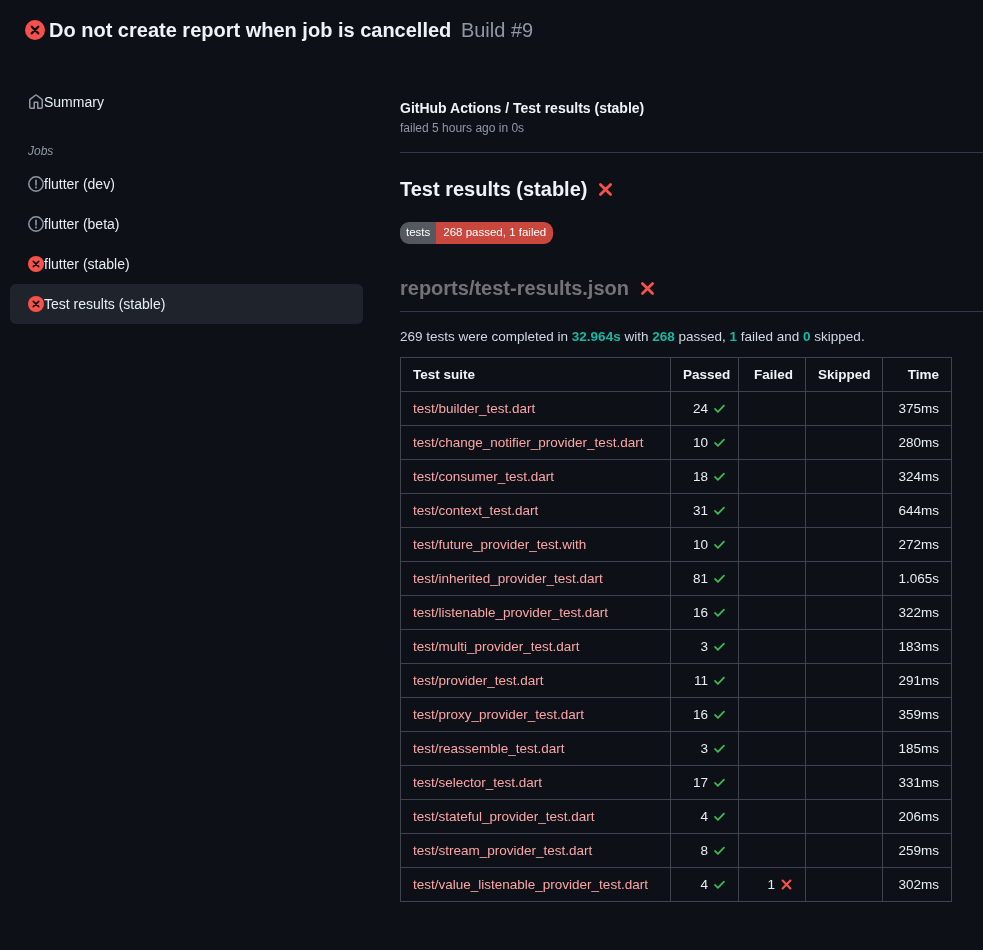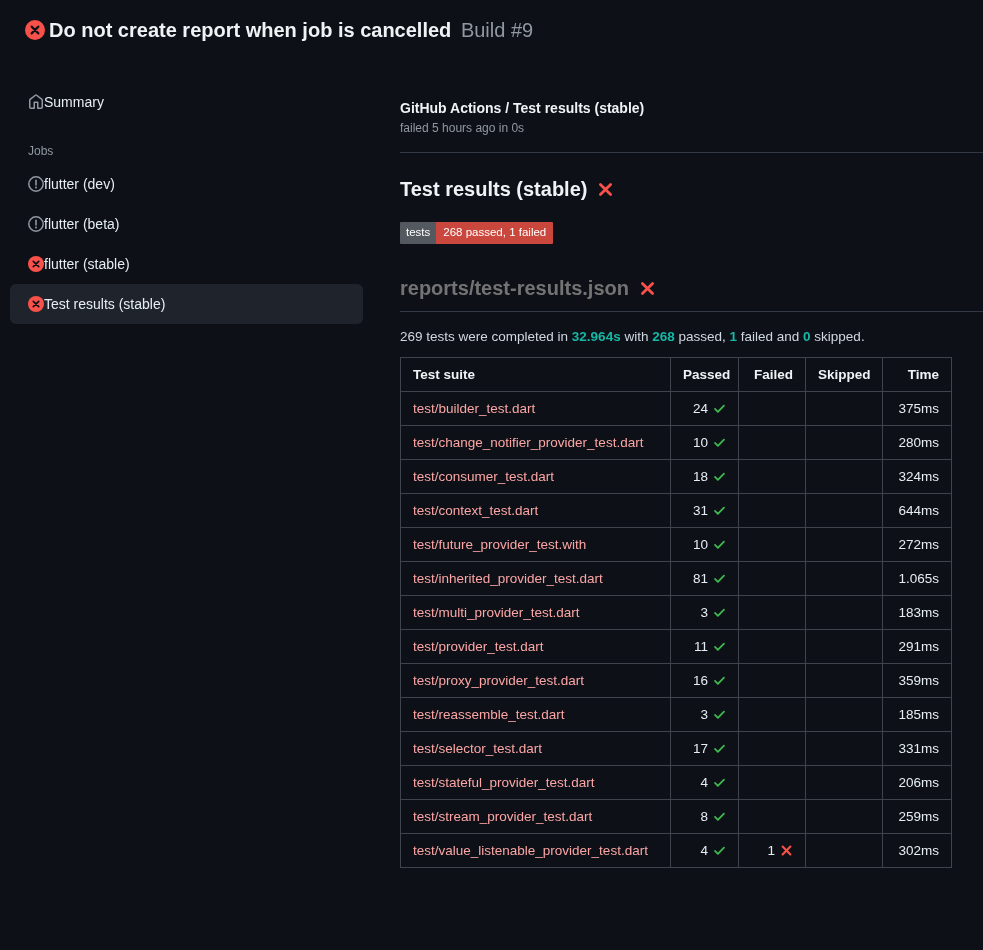--- a/index.html
+++ b/index.html
@@ -27,36 +27,36 @@
   
   .layout { display: flex; align-items: flex-start; }
   .sidebar { width: 400px; flex-shrink: 0; padding: 26px 37px 0 10px; }
   .sidebar-item {
     display: flex; align-items: center; 
     padding: 10px 8px 10px 18px; border-radius: 6px; cursor: pointer;
   }
   .sidebar-item .icon { width: 16px; height: 16px; }
   .sidebar-item .item-label { font-size: 14px; color: #e6edf3; line-height: 20px; }
   .sidebar-item.selected { background: #1f242c; }
-  .jobs-heading { color: #9198a1; font-size: 12px; margin: 22px 0 6px 18px; }
+  .jobs-heading { color: #9198a1; font-size: 12px; margin: 22px 0 6px 18px; font-style: italic; }
 
   
   main { flex: 1; min-width: 0; padding-top: 44px; }
   .breadcrumb { font-weight: 700; font-size: 14px; color: #f0f3f6; }
   .status-line { color: #9198a1; font-size: 12px; margin-top: 5px; }
   .divider { border: none; border-top: 1px solid #323a45; margin-top: 17px; }
 
   .section-title {
     margin-top: 25px; font-size: 20px; font-weight: 700; color: #f0f3f6;
     display: flex; align-items: center; gap: 10px;
   }
   .heading-x { width: 17px; height: 17px; }
 
   .badge {
-    display: inline-flex; margin-top: 21px; border-radius: 1px; overflow: hidden;
+    display: inline-flex; margin-top: 21px; border-radius: 9px; overflow: hidden;
     font-size: 11.5px; color: #ffffff; line-height: 1.2;
   }
   .badge-label { background: #54585f; padding: 4px 6px; }
   .badge-value { background: #c9473c; padding: 4px 7px; }
 
   .report-heading {
     margin-top: 33px; padding-bottom: 11px; border-bottom: 1px solid #323a45;
     font-size: 20px; font-weight: 700;
     display: flex; align-items: center; gap: 10px;
   }
@@ -245,20 +245,29 @@
           <tr>
             <td class="col-suite"><a href="#" class="suite-link">test/inherited_provider_test.dart</a></td>
             <td class="col-passed"><span class="cell-num">81</span><span class="icon green cell-icon" style="color: rgb(63, 185, 80);"><svg viewBox="0 0 16 16" fill="none">
                   <path d="M2.5 8.6L6 12.1L13.5 4.4" stroke="currentColor" stroke-width="2.2" stroke-linecap="round" stroke-linejoin="round"></path>
                 </svg></span></td>
             <td class="col-failed"></td>
             <td class="col-skipped"></td>
             <td class="col-time">1.065s</td>
           </tr>
           <tr>
+            <td class="col-suite"><a href="#" class="suite-link">test/listenable_provider_test.dart</a></td>
+            <td class="col-passed"><span class="cell-num">16</span><span class="icon green cell-icon" style="color: rgb(63, 185, 80);"><svg viewBox="0 0 16 16" fill="none">
+                  <path d="M2.5 8.6L6 12.1L13.5 4.4" stroke="currentColor" stroke-width="2.2" stroke-linecap="round" stroke-linejoin="round"></path>
+                </svg></span></td>
+            <td class="col-failed"></td>
+            <td class="col-skipped"></td>
+            <td class="col-time">322ms</td>
+          </tr>
+          <tr>
             <td class="col-suite"><a href="#" class="suite-link">test/multi_provider_test.dart</a></td>
             <td class="col-passed"><span class="cell-num">3</span><span class="icon green cell-icon" style="color: rgb(63, 185, 80);"><svg viewBox="0 0 16 16" fill="none">
                   <path d="M2.5 8.6L6 12.1L13.5 4.4" stroke="currentColor" stroke-width="2.2" stroke-linecap="round" stroke-linejoin="round"></path>
                 </svg></span></td>
             <td class="col-failed"></td>
             <td class="col-skipped"></td>
             <td class="col-time">183ms</td>
           </tr>
           <tr>
             <td class="col-suite"><a href="#" class="suite-link">test/provider_test.dart</a></td>

